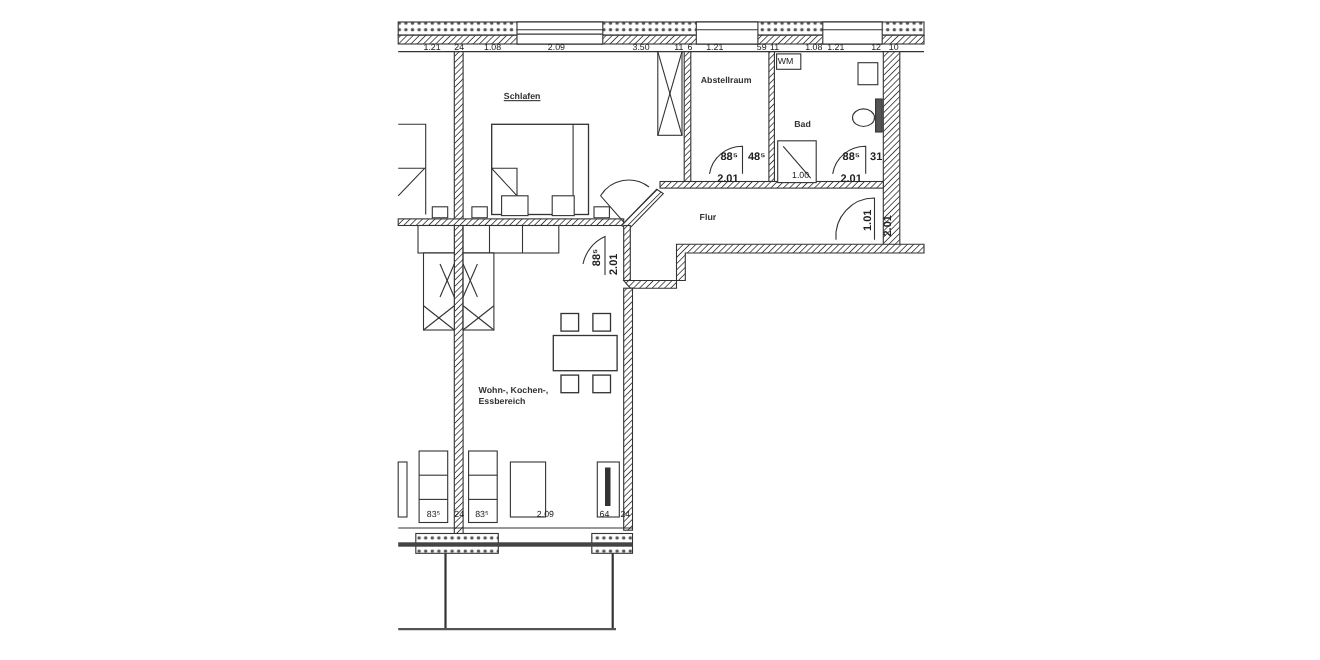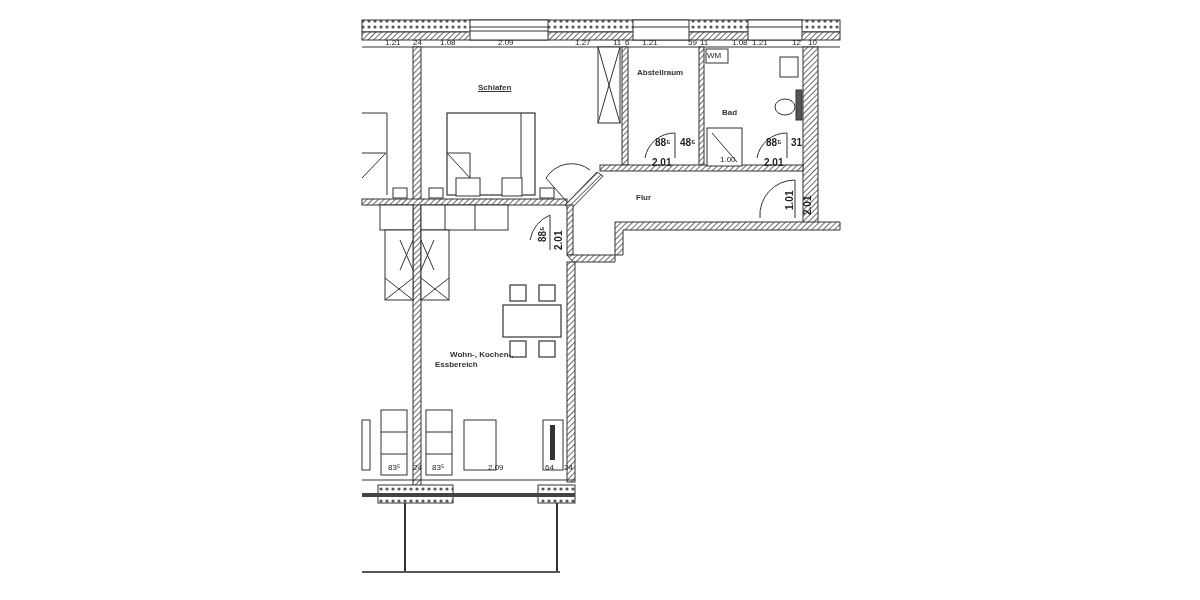--- a/index.html
+++ b/index.html
@@ -142,32 +142,32 @@
     <rect x="796" y="90" width="6" height="30" fill="#555"></rect>
     <rect x="707" y="128" width="35" height="38"></rect>
     <line x1="712" y1="133" x2="737" y2="162"></line>
   </g>
 
   <path d="M645,158 A30,30 0 0 1 675,133 L675,158" fill="none" stroke="#333"></path>
   <path d="M757,158 A30,30 0 0 1 787,133 L787,158" fill="none" stroke="#333"></path>
   <path d="M760,218 A35,35 0 0 1 795,180 L795,218" fill="none" stroke="#333"></path>
 </svg>
 
-<div class="lbl room" style="left:478px;top:83px;text-decoration:underline;">Schlafen</div>
+<div class="lbl room" style="left:458px;top:83px;text-decoration:underline;">Schlafen</div>
 <div class="lbl room" style="left:637px;top:68px;">Abstellraum</div>
 <div class="lbl room" style="left:722px;top:84px;margin-top:24px;">Bad</div>
 <div class="lbl room" style="left:636px;top:193px;">Flur</div>
-<div class="lbl room" style="left:450px;top:350px;">Wohn-, Kochen-,</div>
+<div class="lbl room" style="left:435px;top:350px;">Wohn-, Kochen-,</div>
 <div class="lbl room" style="left:435px;top:360px;">Essbereich</div>
 
 <div class="lbl dim" style="left:385px;top:38px;">1.21</div>
 <div class="lbl dim" style="left:413px;top:38px;">24</div>
 <div class="lbl dim" style="left:440px;top:38px;">1.08</div>
 <div class="lbl dim" style="left:498px;top:38px;">2.09</div>
-<div class="lbl dim" style="left:575px;top:38px;">1.27</div>
+<div class="lbl dim" style="left:575px;top:38px;">3.50</div>
 <div class="lbl dim" style="left:613px;top:38px;">11</div>
 <div class="lbl dim" style="left:625px;top:38px;">6</div>
 <div class="lbl dim" style="left:642px;top:38px;">1.21</div>
 <div class="lbl dim" style="left:688px;top:38px;">59</div>
 <div class="lbl dim" style="left:700px;top:38px;">11</div>
 <div class="lbl dim" style="left:732px;top:38px;">1.08</div>
 <div class="lbl dim" style="left:752px;top:38px;">1.21</div>
 <div class="lbl dim" style="left:792px;top:38px;">12</div>
 <div class="lbl dim" style="left:808px;top:38px;">10</div>
 

